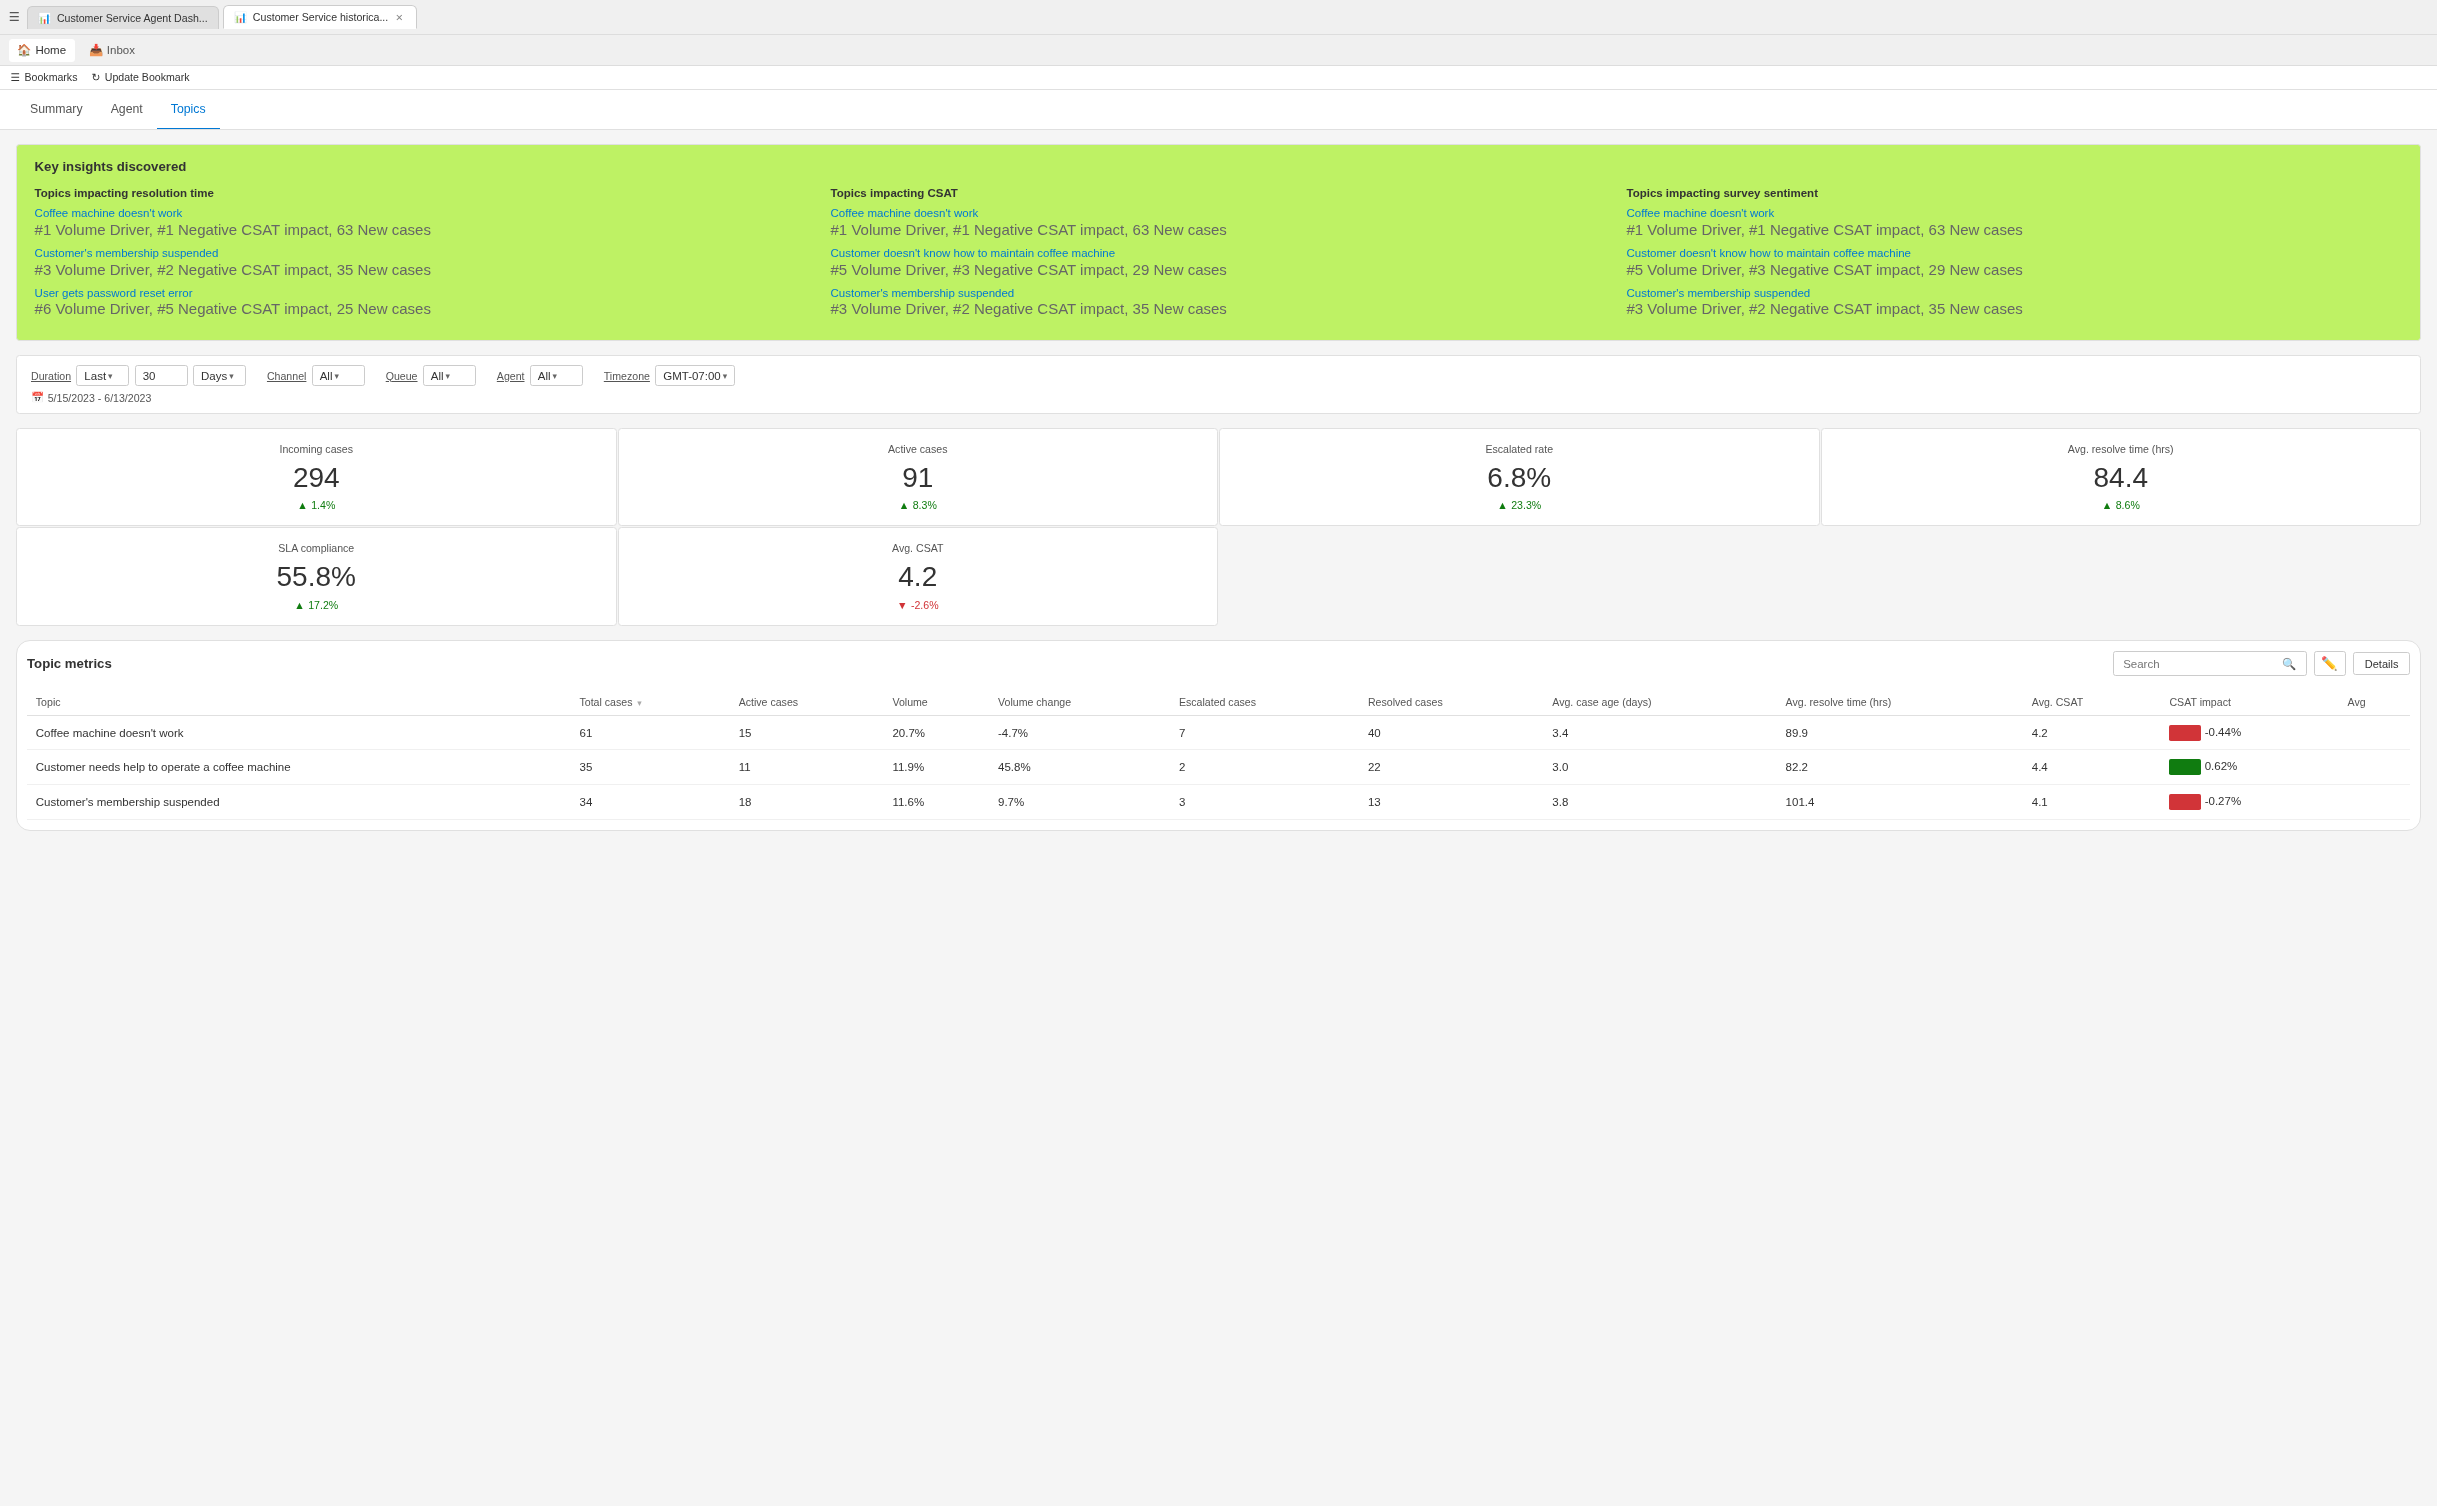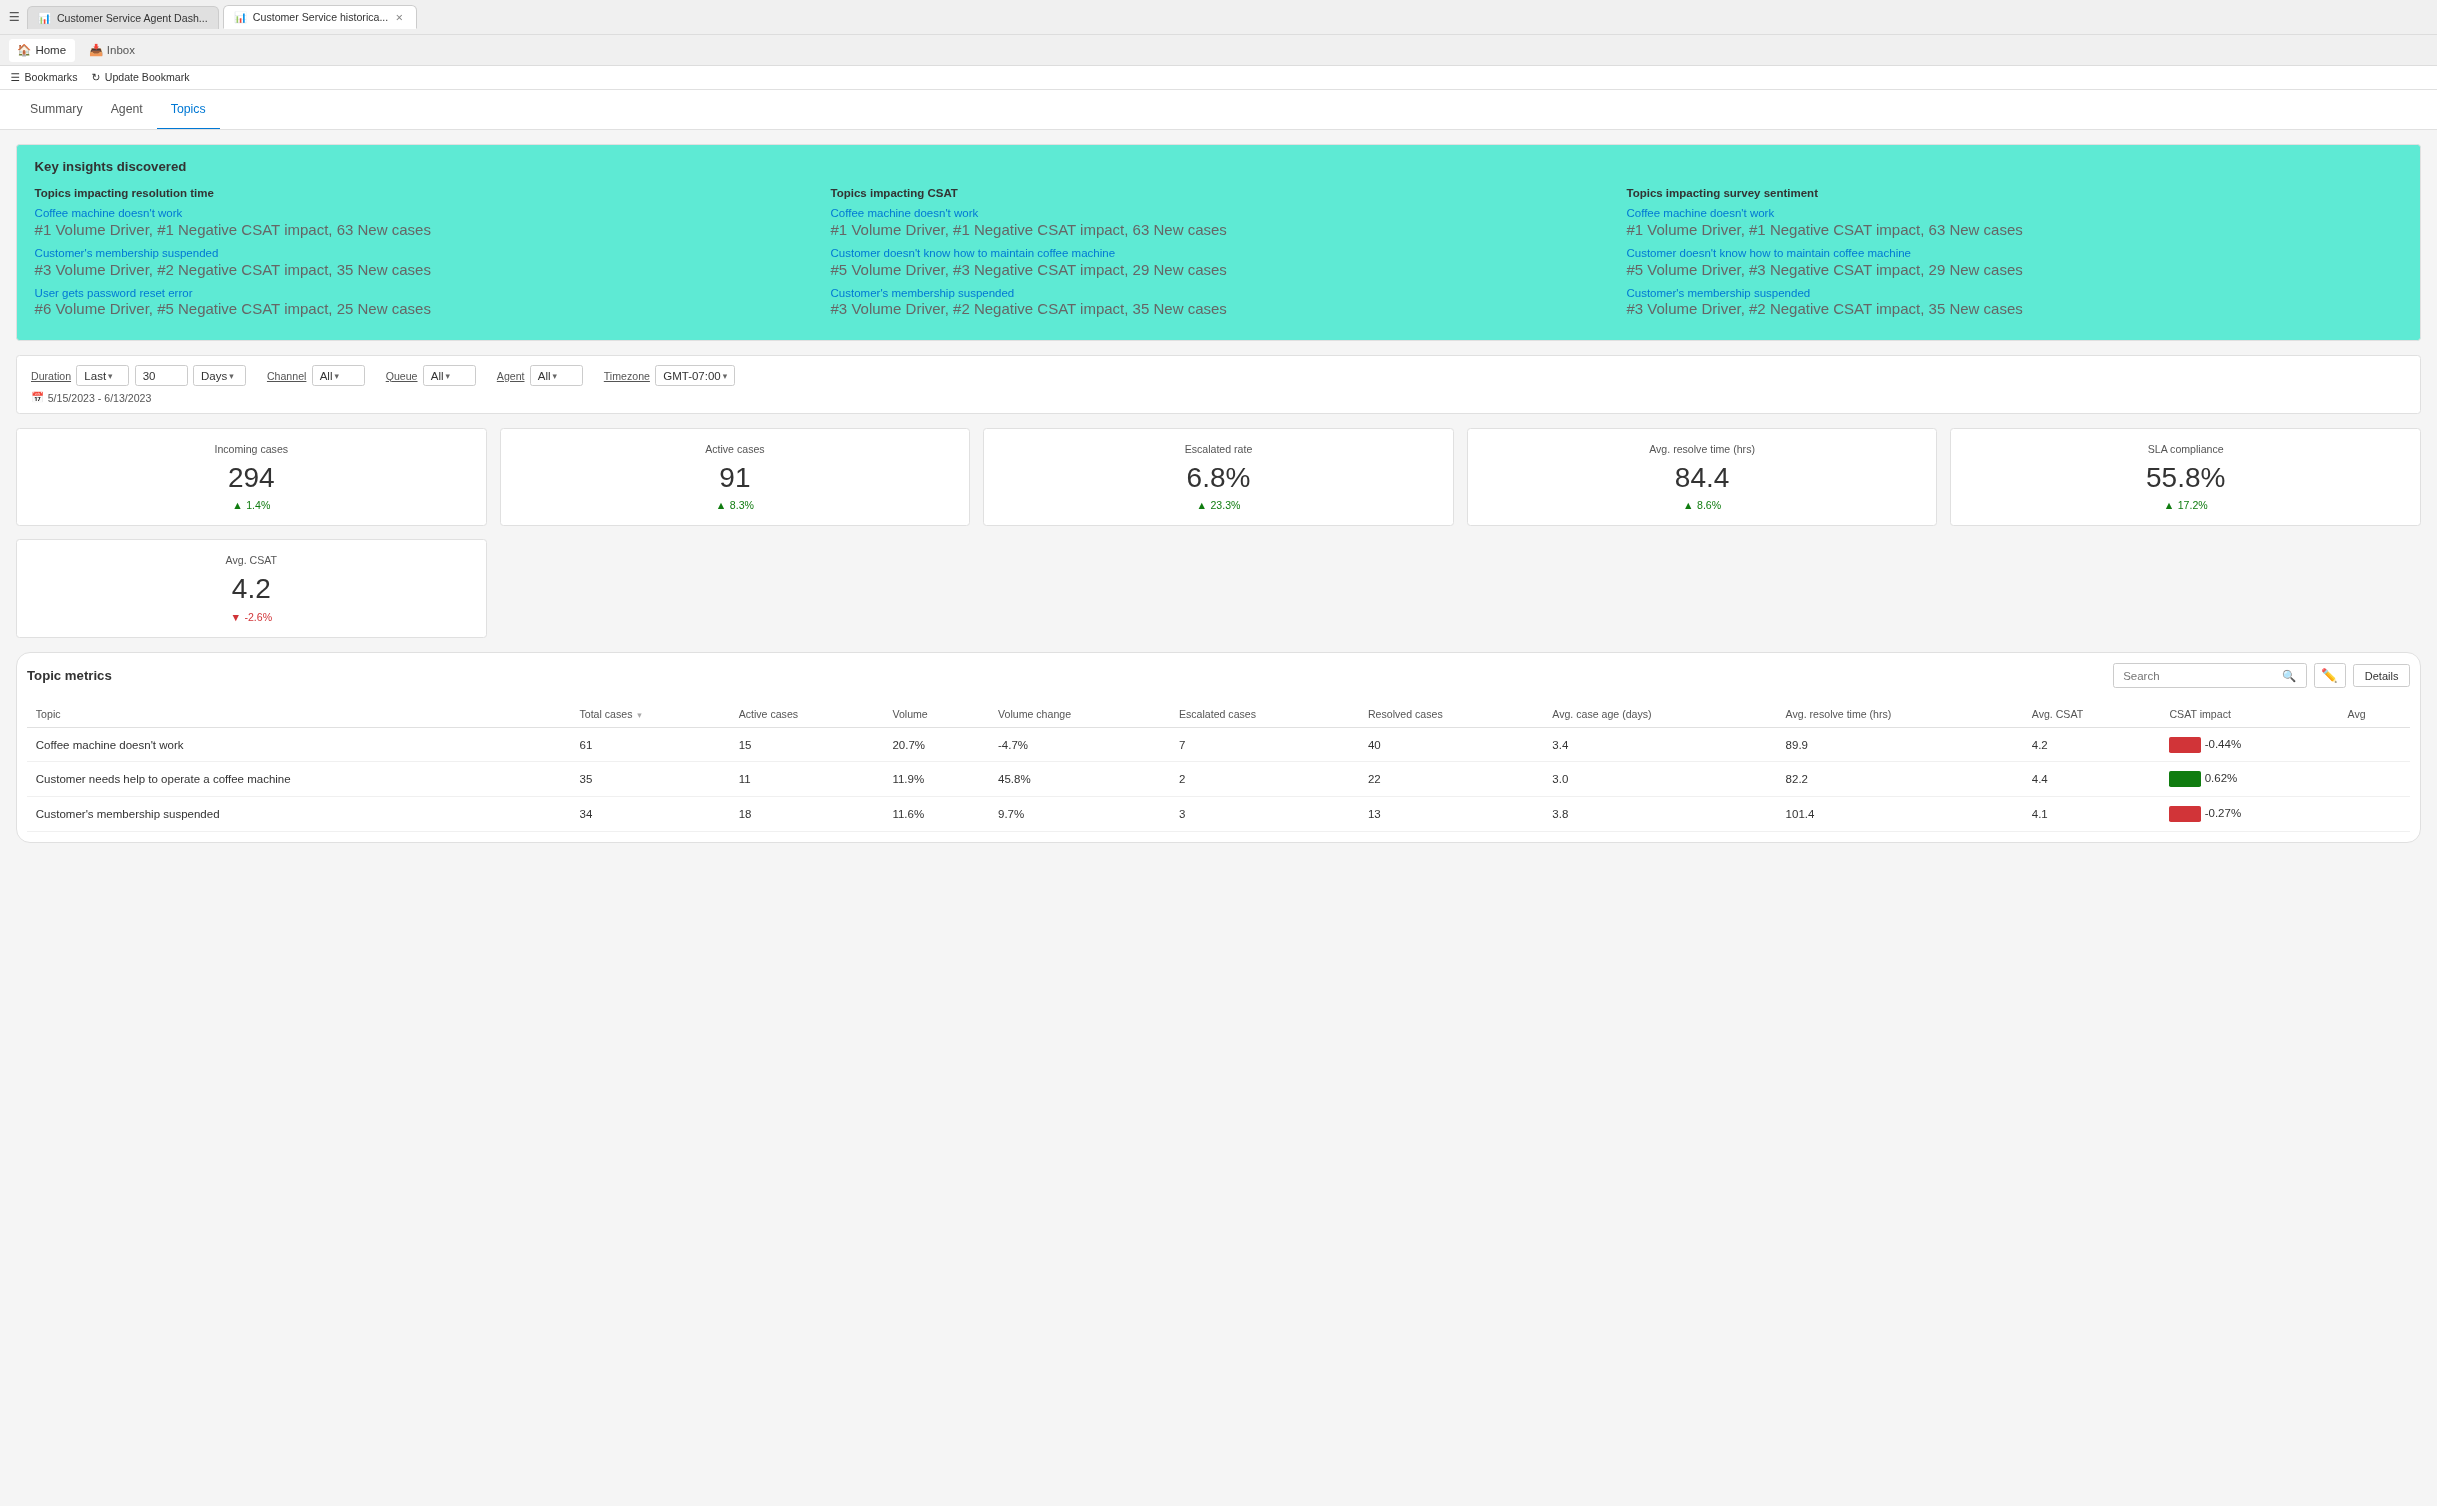--- a/index.html
+++ b/index.html
@@ -19,38 +19,38 @@
     
     
     .nav-tabs { background: #fff; padding: 0 16px; display: flex; align-items: center; gap: 0; border-bottom: 0.9px solid #e0e0e0; }
     .nav-tab { padding: 12.3px 14px; font-size: 12.3px; cursor: pointer; color: #555; border-bottom: 1.8px solid transparent; }
     .nav-tab.active { color: #0078d4; border-bottom: 1.8px solid #0078d4; font-weight: 500; }
     
     
     .main-content { padding: 14px 16px; background: #f5f5f5; min-height: calc(100vh - 88px); }
     
     
-    .insights-card { background: #5eead4; border: 0.9px solid #e0e0e0; border-radius: 3.5px; padding: 14px 17.6px; margin-bottom: 14px; }
+    .insights-card { background: #bef264; border: 0.9px solid #e0e0e0; border-radius: 3.5px; padding: 14px 17.6px; margin-bottom: 14px; }
     .insights-title { font-size: 13.2px; font-weight: 600; margin-bottom: 12.3px; color: #333; }
     .insights-grid { display: grid; grid-template-columns: 1fr 1fr 1fr; gap: 20px; }
     .insights-col h4 { font-size: 11.5px; font-weight: 600; margin-bottom: 8.8px; color: #333; }
     .insight-link { color: #0078d4; text-decoration: none; font-size: 11.5px; display: block; margin-bottom: 1.8px; cursor: pointer; }
     .insight-meta { font-size: 15px; color: #666; margin-bottom: 8.8px; }
     
     
     .filters-row { background: #fff; border: 0.9px solid #e0e0e0; border-radius: 3.5px; padding: 8.8px 14px; margin-bottom: 14px; }
     .filter-items { display: flex; align-items: center; gap: 21px; flex-wrap: wrap; margin-bottom: 5.3px; }
     .filter-item { display: flex; align-items: center; gap: 5.3px; }
     .filter-label { font-size: 10.6px; color: #555; font-weight: 500; text-decoration: underline; }
     .filter-select { display: flex; align-items: center; gap: 2px; padding: 3.5px 7px; border: 0.9px solid #ccc; border-radius: 2.6px; background: #fff; cursor: pointer; font-size: 11.5px; min-width: 53px; }
     .filter-select .chevron { font-size: 8.8px; color: #666; }
     .date-range { font-size: 10.6px; color: #555; display: flex; align-items: center; gap: 3.5px; }
     
     
-    .metrics-row { display: grid; grid-template-columns: repeat(5, 1fr); gap: 13px; margin-bottom: 14px; }
+    .metrics-row { display: grid; grid-template-columns: repeat(4, 1fr); gap: 1px; margin-bottom: 14px; }
     .metric-card { background: #fff; border: 0.9px solid #e0e0e0; border-radius: 3.5px; padding: 14px; text-align: center; }
     .metric-title { font-size: 10.6px; color: #555; margin-bottom: 7px; font-weight: 500; }
     .metric-value { font-size: 28px; font-weight: 300; color: #333; margin-bottom: 5.3px; }
     .metric-change { font-size: 10.6px; display: flex; align-items: center; justify-content: center; gap: 3.5px; }
     .metric-change.up { color: #107c10; }
     .metric-change.down { color: #d13438; }
     
     
     .topic-metrics-section { background: #fff; border: 0.9px solid #e0e0e0; border-radius: 14px; padding: 10px; }
     .topic-metrics-header { display: flex; align-items: center; justify-content: space-between; margin-bottom: 12.3px; }

